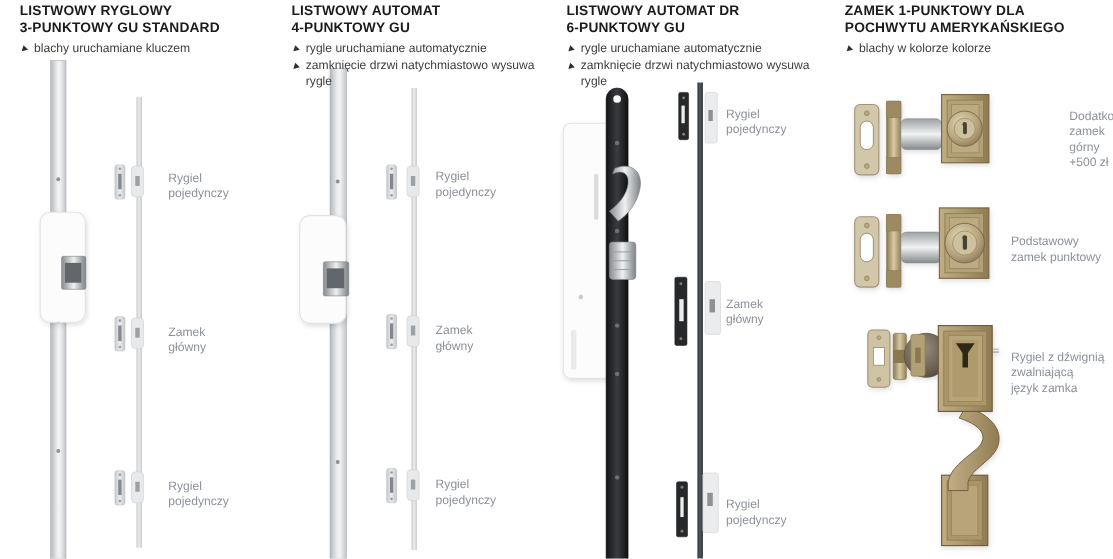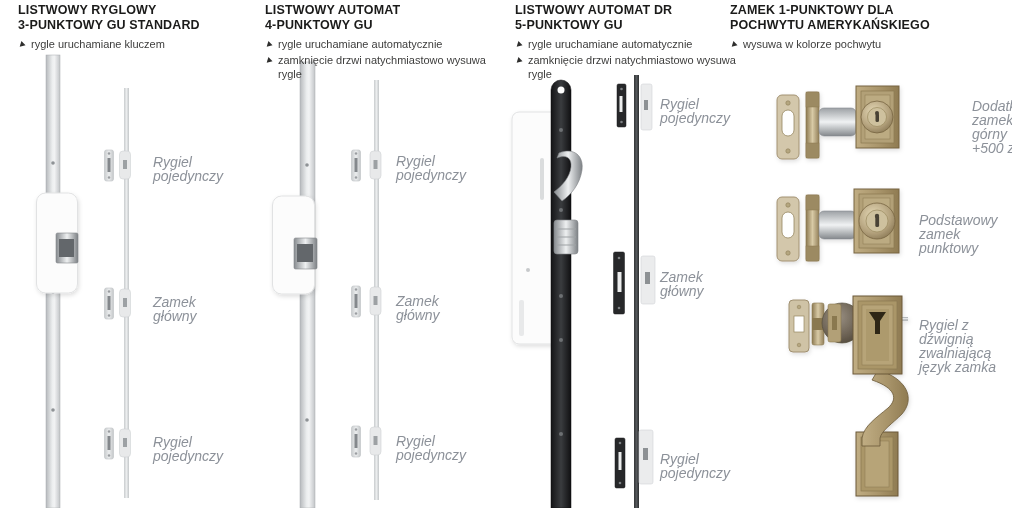--- a/index.html
+++ b/index.html
@@ -16,23 +16,22 @@
   .bullets{margin-top:5px;}
   .bullet{display:flex;align-items:flex-start;margin-top:2px;}
   .tri{
     width:0;height:0;flex:none;
     border-left:3.5px solid transparent;border-right:3.5px solid transparent;
     border-bottom:5.5px solid #2e2e2d;
     transform:rotate(-14deg);margin:4px 6px 0 1px;
   }
   .btext{font-size:11px;color:#3d3d3c;line-height:14px;}
   .plabel{
-    position:absolute;font-size:14px;line-height:14px;color:#8c9199;
+    position:absolute;font-size:11px;line-height:14px;color:#8c9199;
     white-space:pre-line;
-    font-style:italic;
   }
 </style>
 </head>
 <body>
 
 <div class="canvas">
 
   <svg class="illustration" width="1012" height="508" viewBox="0 0 1012 508">
     <defs>
       <linearGradient id="metalV" x1="0" y1="0" x2="1" y2="0">
@@ -262,21 +261,21 @@
       </g>
     </g>
   </svg>
 
   <div class="col-head" style="left:18px">
     <div class="title">LISTWOWY RYGLOWY
 3-PUNKTOWY GU STANDARD</div>
     <div class="bullets">
       <div class="bullet">
         <span class="tri"></span>
-        <span class="btext">rygle uruchamiane kluczem</span>
+        <span class="btext">blachy uruchamiane kluczem</span>
       </div>
     </div>
   </div>
 
   <div class="col-head" style="left:265px">
     <div class="title">LISTWOWY AUTOMAT
 4-PUNKTOWY GU</div>
     <div class="bullets">
       <div class="bullet">
         <span class="tri"></span>
@@ -284,40 +283,40 @@
       </div>
       <div class="bullet">
         <span class="tri"></span>
         <span class="btext">zamknięcie drzwi natychmiastowo wysuwa rygle</span>
       </div>
     </div>
   </div>
 
   <div class="col-head" style="left:515px">
     <div class="title">LISTWOWY AUTOMAT DR
-5-PUNKTOWY GU</div>
+6-PUNKTOWY GU</div>
     <div class="bullets">
       <div class="bullet">
         <span class="tri"></span>
         <span class="btext">rygle uruchamiane automatycznie</span>
       </div>
       <div class="bullet">
         <span class="tri"></span>
         <span class="btext">zamknięcie drzwi natychmiastowo wysuwa rygle</span>
       </div>
     </div>
   </div>
 
-  <div class="col-head" style="left:730px">
+  <div class="col-head" style="left:768px">
     <div class="title">ZAMEK 1-PUNKTOWY DLA
 POCHWYTU AMERYKAŃSKIEGO</div>
     <div class="bullets">
       <div class="bullet">
         <span class="tri"></span>
-        <span class="btext">wysuwa w kolorze pochwytu</span>
+        <span class="btext">blachy w kolorze kolorze</span>
       </div>
     </div>
   </div>
 
   <div class="plabel" style="left:153px;top:155px">Rygiel
 pojedynczy</div>
   <div class="plabel" style="left:153px;top:295px">Zamek
 główny</div>
   <div class="plabel" style="left:153px;top:435px">Rygiel
 pojedynczy</div>

